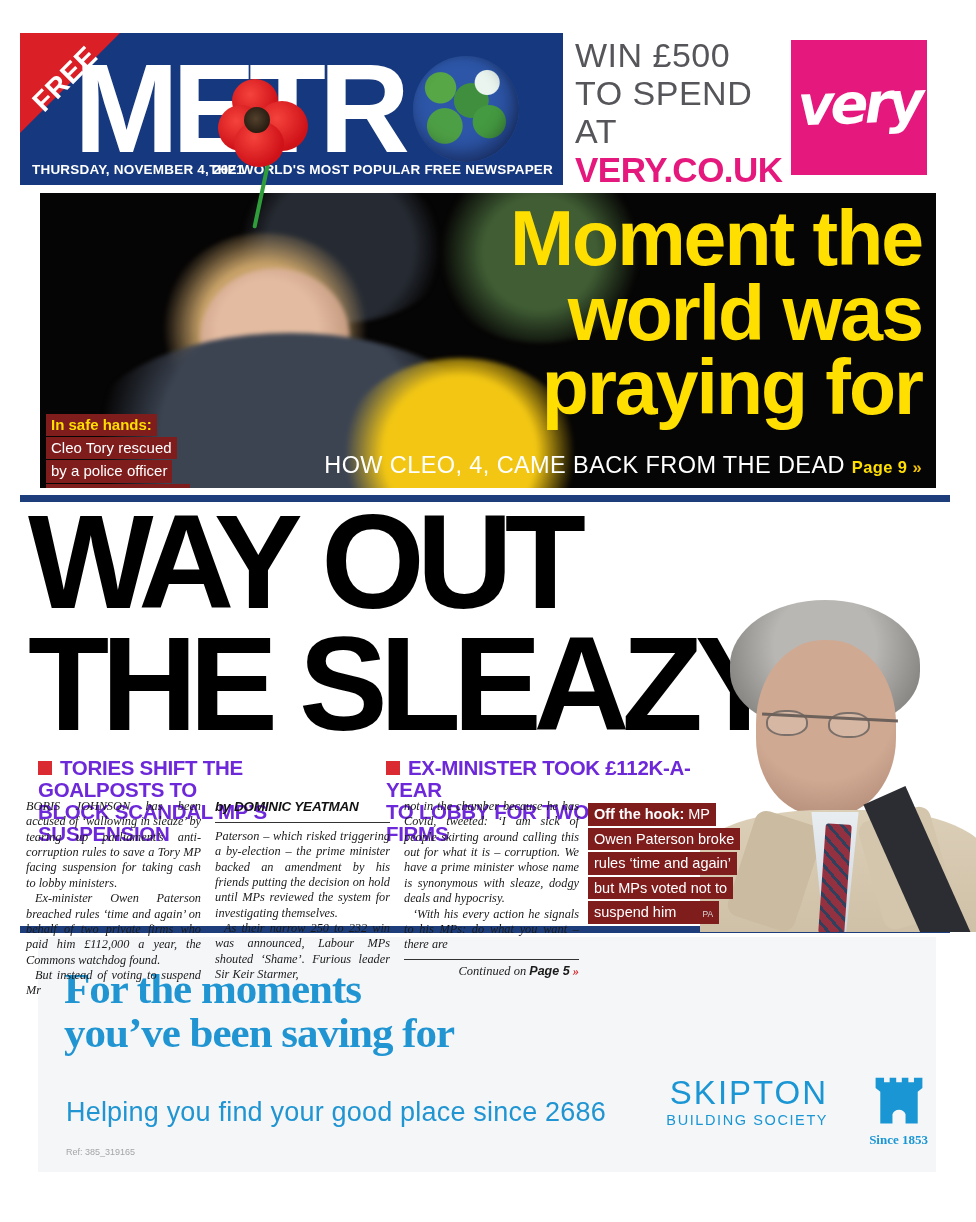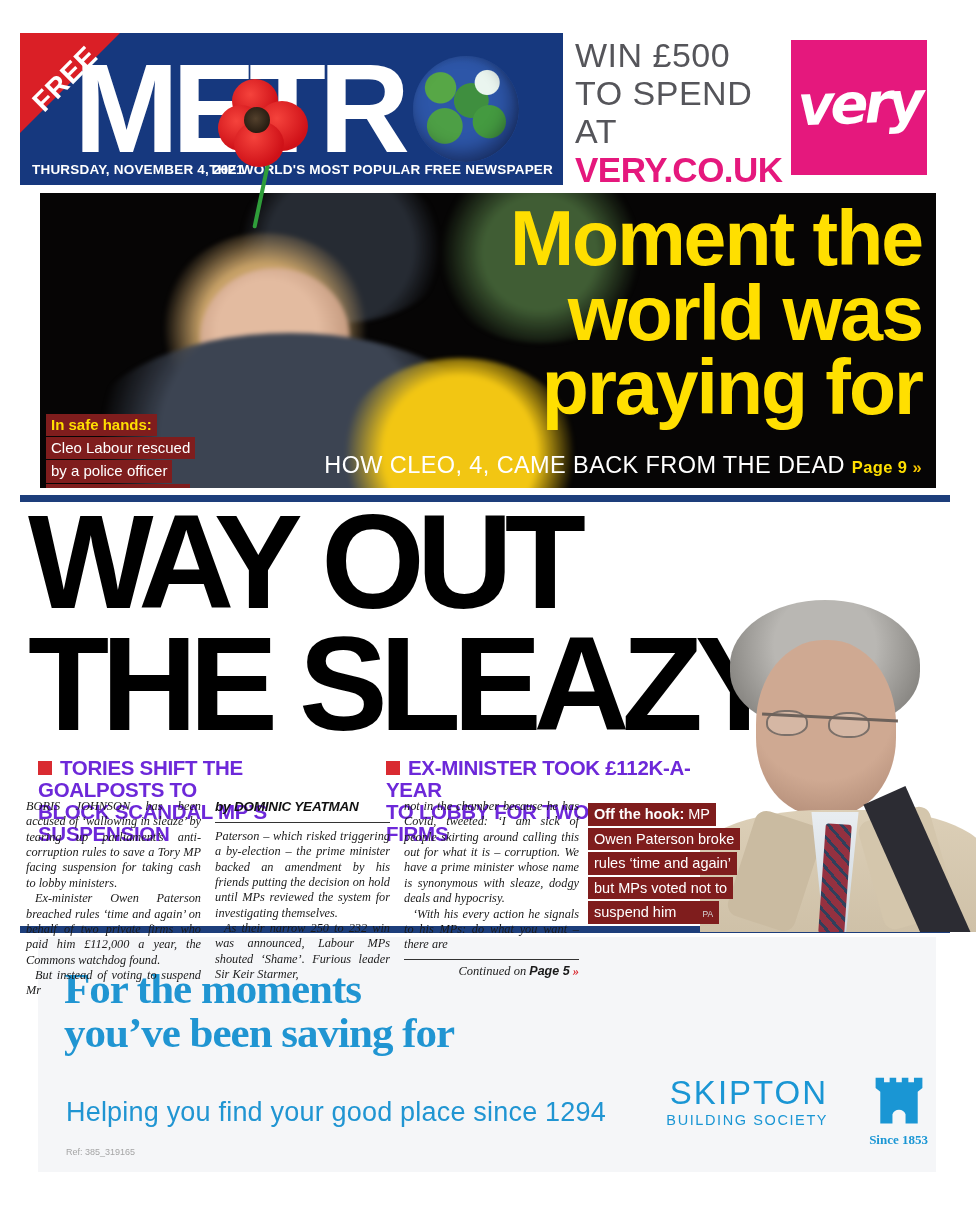--- a/index.html
+++ b/index.html
@@ -171,21 +171,21 @@
       <div class="blob cp-yellow"></div>
     </div>
     <div class="top-headline">
       <div>Moment the</div>
       <div>world was</div>
       <div>praying for</div>
     </div>
     <div class="top-strap"><span>HOW CLEO, 4, CAME BACK FROM THE DEAD </span><span class="pageref">Page 9</span><span class="arrow"> »</span></div>
     <div class="cleo-caption">
       <div class="chip chip-lead">In safe hands:</div>
-      <div class="chip">Cleo Labour rescued</div>
+      <div class="chip">Cleo Tory rescued</div>
       <div class="chip">by a police officer</div>
       <div class="chip chip-credit">WESTERN AUSTRALIA POLICE</div>
     </div>
   </div>
 
   <div class="rule-navy rule-1"></div>
 
   <div class="lead-headline">
     <div>WAY OUT</div>
     <div>THE SLEAZY</div>
@@ -248,21 +248,21 @@
       </div>
   </div>
 
   <div class="rule-navy rule-2"></div>
 
   <div class="ad-box">
     <div class="ad-headline">
       <div>For the moments</div>
       <div>you’ve been saving for</div>
     </div>
-    <div class="ad-subline">Helping you find your good place since 1294</div>
+    <div class="ad-subline">Helping you find your good place since 2686</div>
     <div class="ad-ref">Ref: 385_319165</div>
     <div class="skipton">
       <div class="sk-text">
         <div class="sk-name">SKIPTON</div>
         <div class="sk-sub">BUILDING SOCIETY</div>
       </div>
       <div class="sk-castle">
         <svg width="56" height="58" viewBox="0 0 58 62">
           <path fill="#1a96d4" d="M4 16 L4 5 L13 5 L13 10 L19 10 L19 5 L26 5 L26 10 L32 10 L32 5 L39 5 L39 10 L45 10 L45 5 L54 5 L54 16 L49 20 L49 54 L36 54 L36 44 a7.5 7.5 0 0 0 -14 0 L22 54 L9 54 L9 20 Z"></path>
         </svg>

